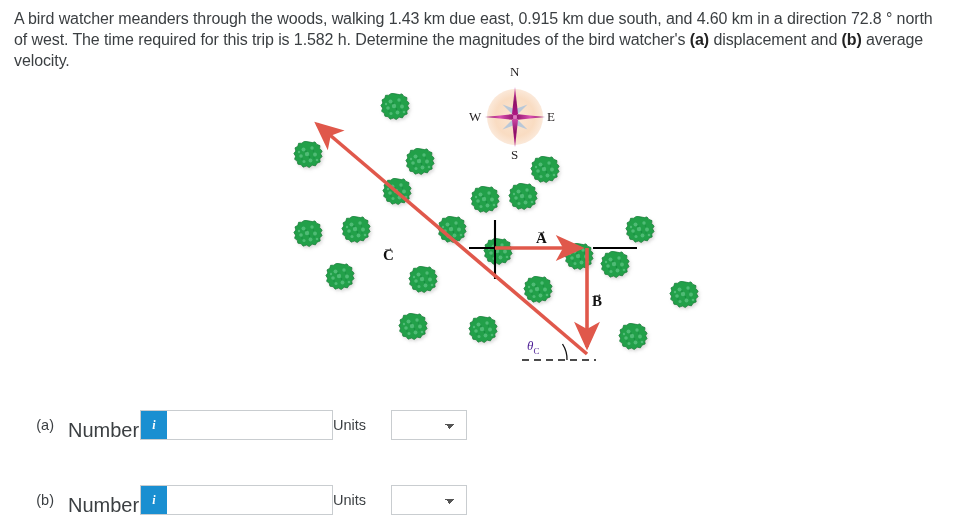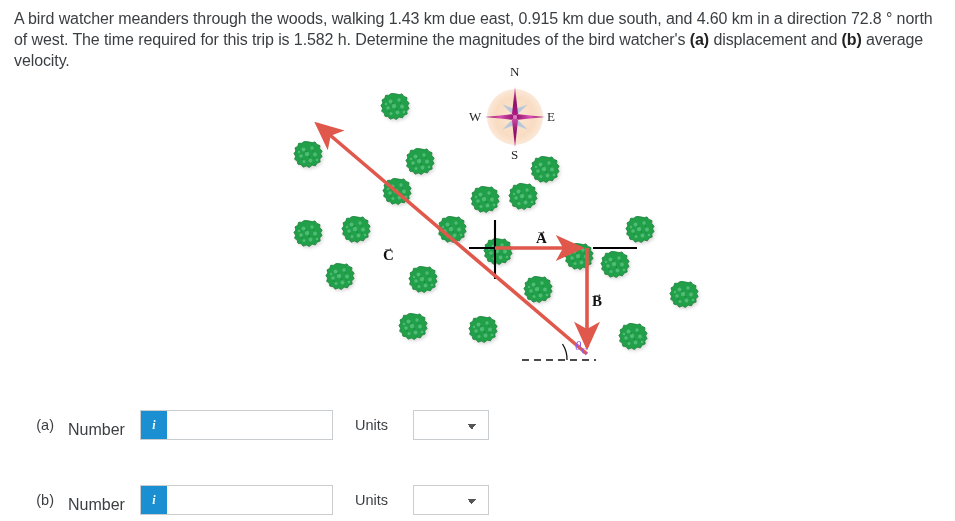--- a/index.html
+++ b/index.html
@@ -69,23 +69,22 @@
     font-size: 11px;
     font-weight: 400;
     text-align: center;
     margin-bottom: -3px;
   }
   .theta-label {
     position: absolute;
     font-family: "Liberation Serif", serif;
     font-size: 13px;
     font-style: italic;
-    color: #8b5cf6;
+    color: #4c1d95;
     white-space: nowrap;
-    margin-left: 48px;
   }
   .theta-label sub {
     font-size: 9px;
     font-style: normal;
   }
 
   
   .answer-row {
     position: absolute;
     left: 0;
@@ -99,21 +98,21 @@
 
   .row-letter {
     width: 34px;
     text-align: right;
     font-size: 14.5px;
     color: #3b3f42;
     margin-left: 20px;
   }
   .row-number-label {
     margin-left: 14px;
-    font-size: 16px;
+    font-size: 20px;
     color: #3b3f42;
     width: 72px;
     margin-top: 10px;
   }
   .input-group {
     display: flex;
     align-items: stretch;
     height: 30px;
     border: 1px solid #c9cdd0;
     background: #fff;
@@ -138,21 +137,20 @@
     flex: 1 1 auto;
     border: 0;
     outline: none;
     padding: 0 6px;
     font-size: 13px;
     font-family: "Liberation Sans", sans-serif;
     background: #fff;
     min-width: 0;
   }
   .units-label {
-    margin-left: 22px;
     font-size: 14.5px;
     color: #3b3f42;
     width: 58px;
   }
   .units-select {
     width: 76px;
     height: 30px;
     border: 1px solid #c9cdd0;
     background: #ffffff;
     font-size: 13px;

